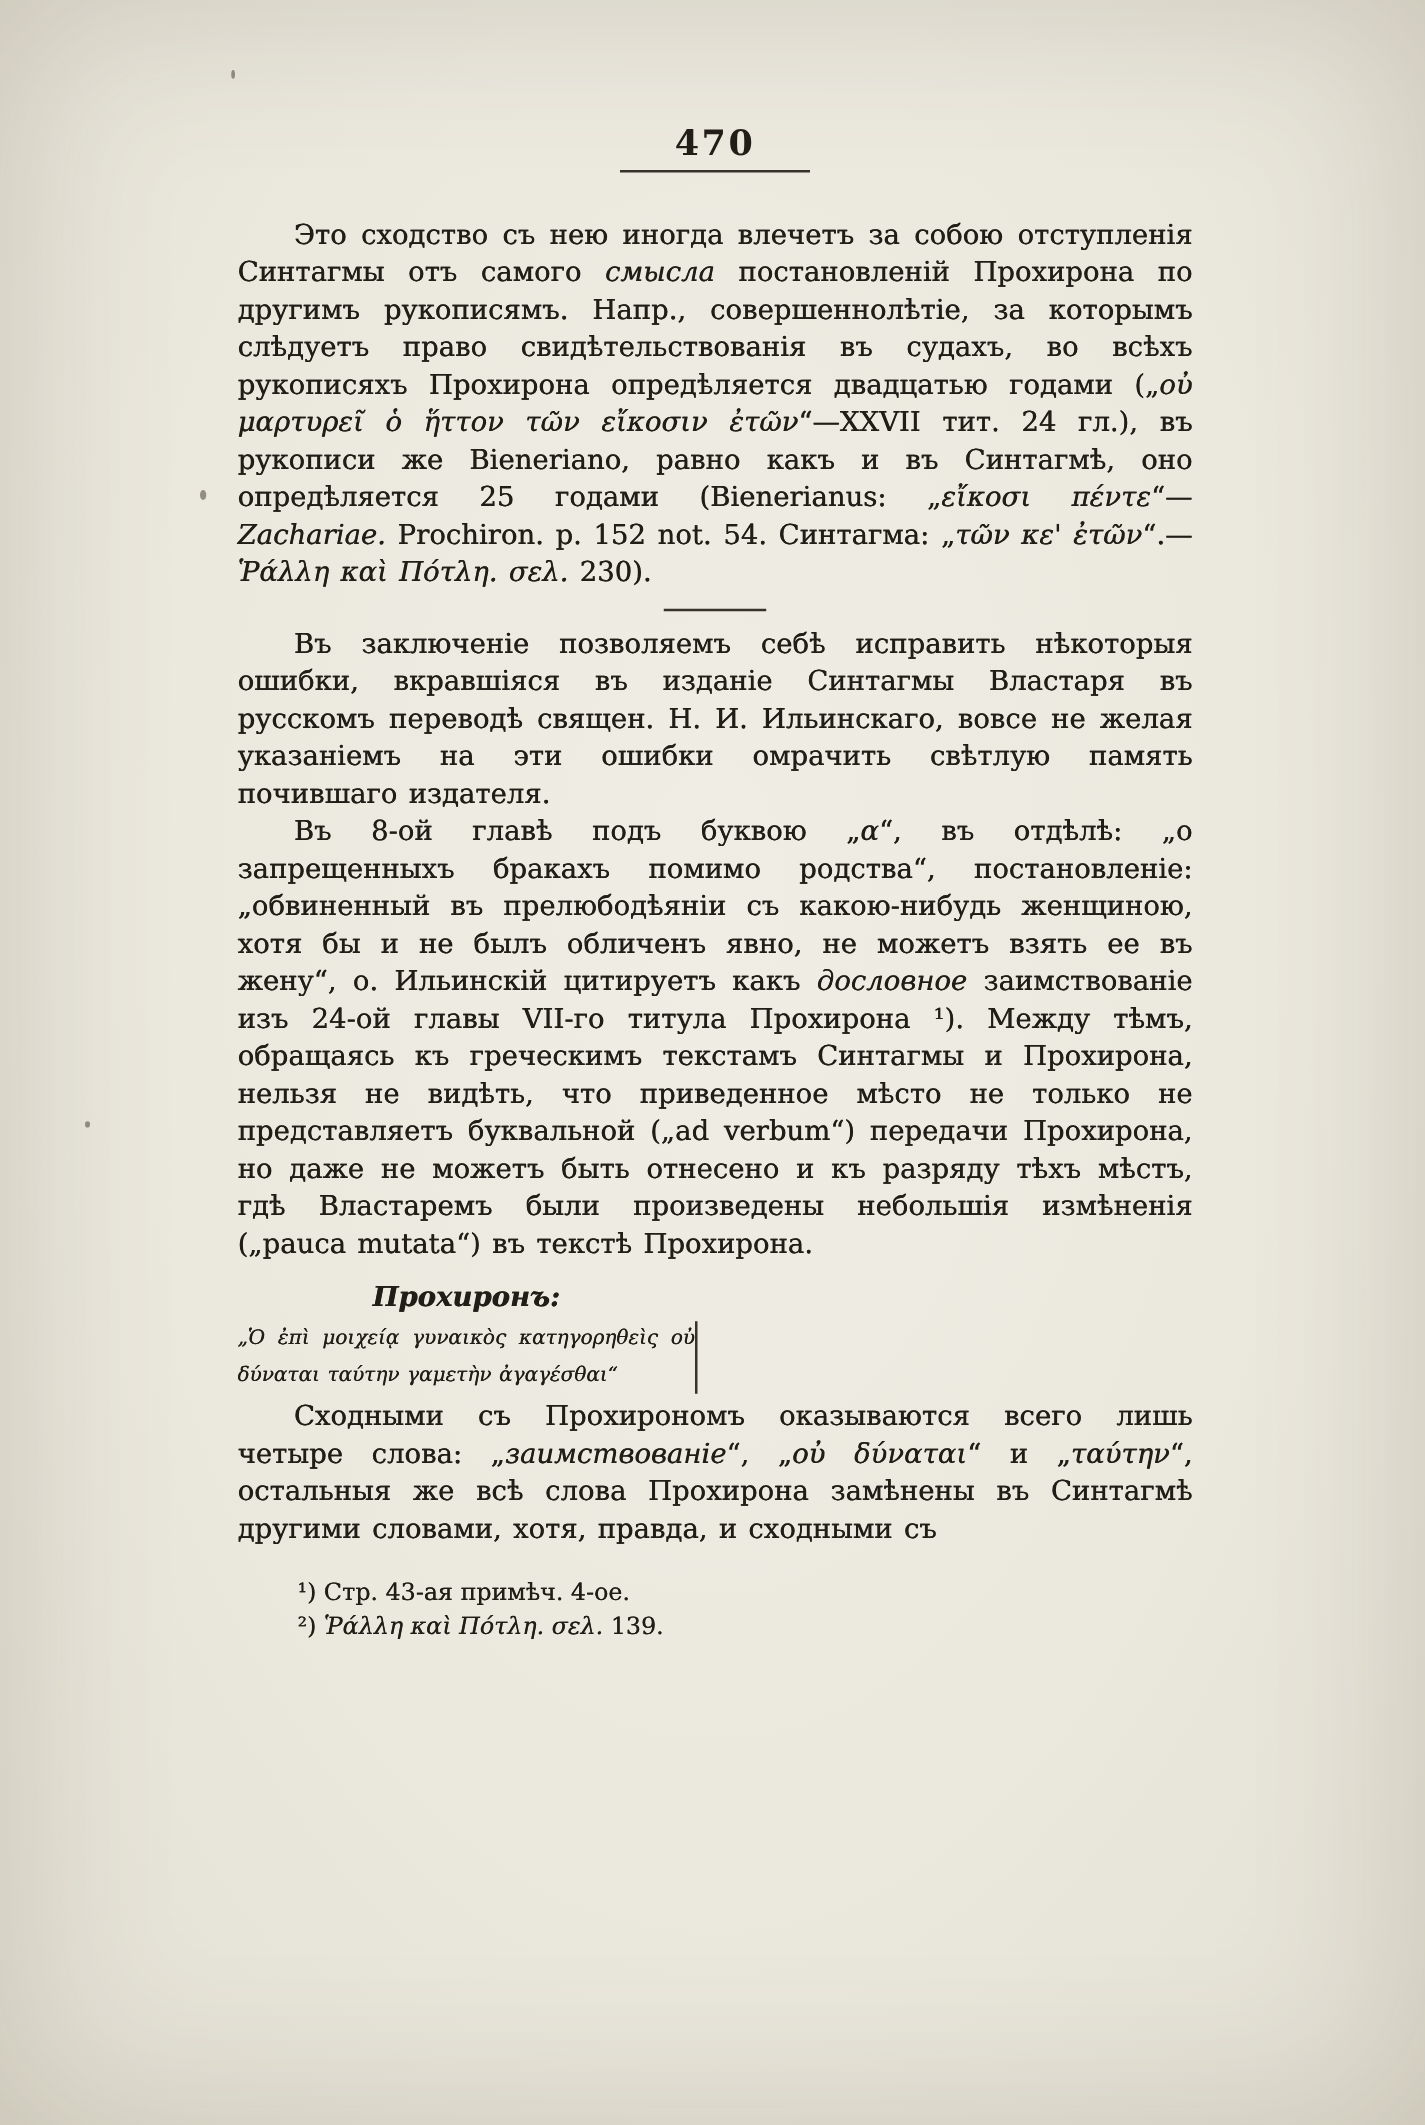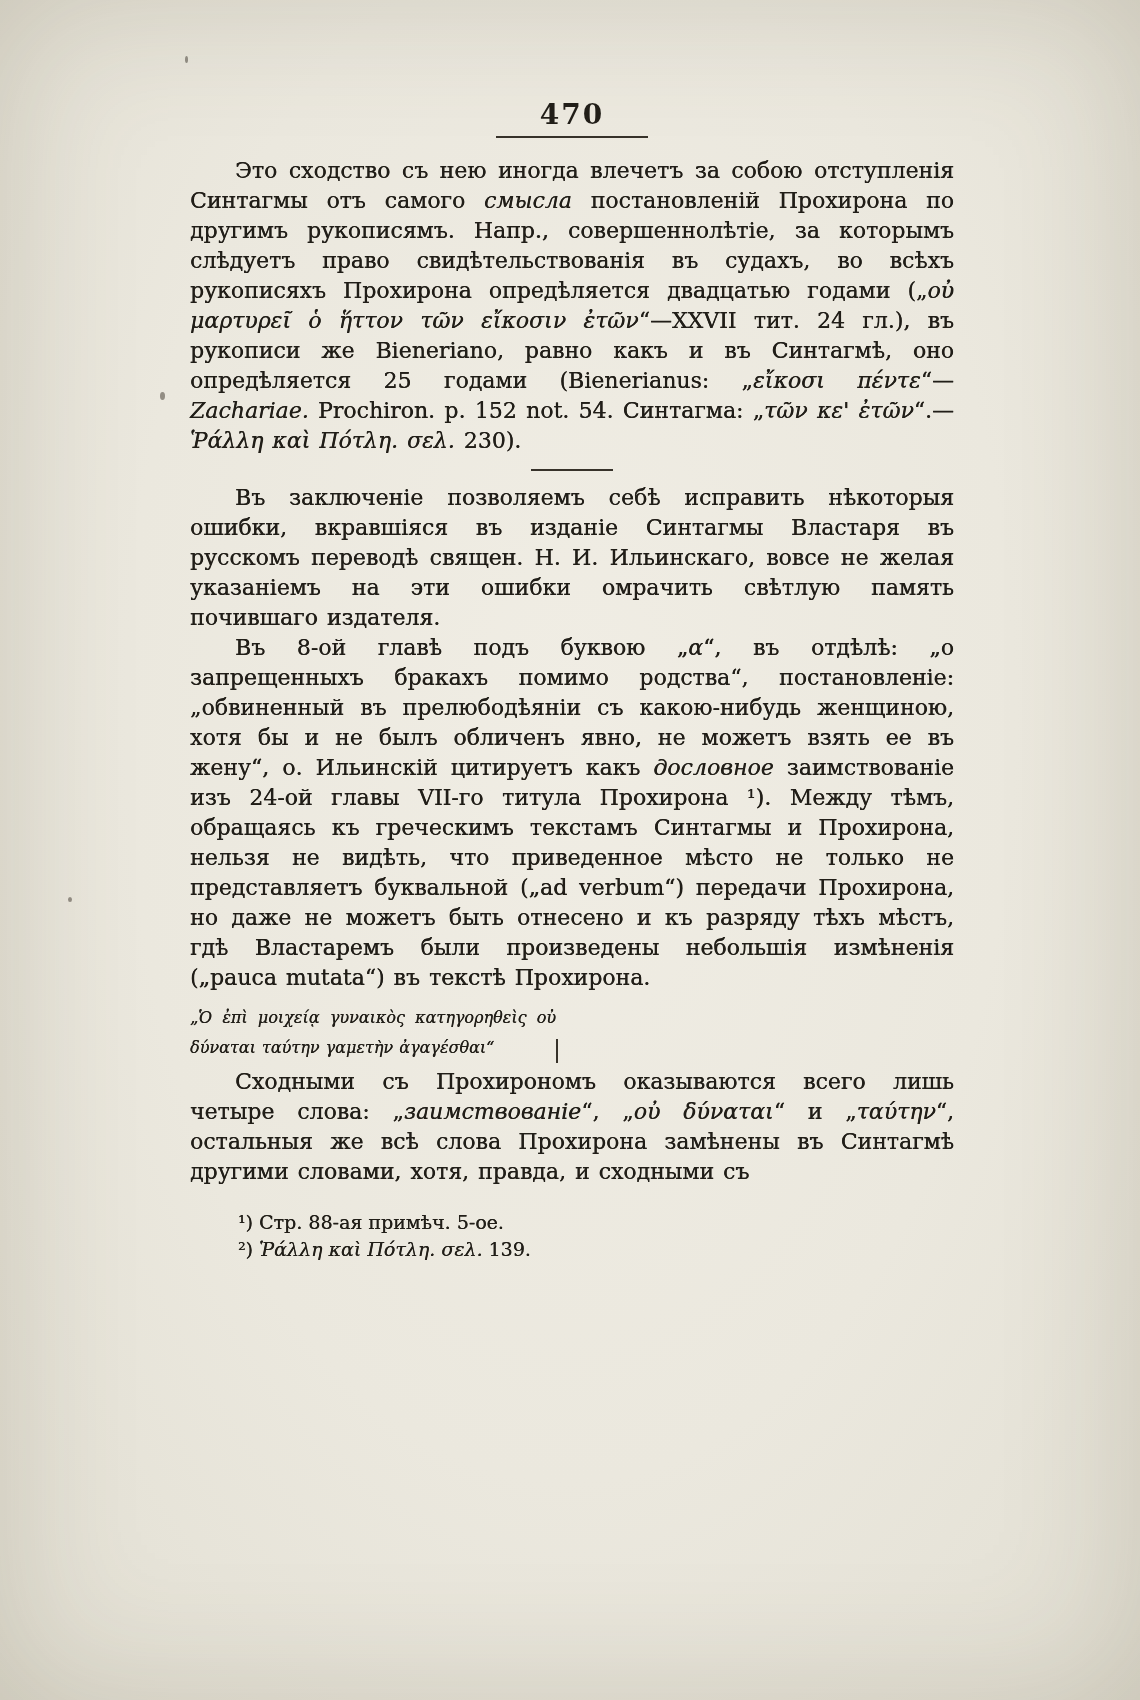--- a/index.html
+++ b/index.html
@@ -15,21 +15,21 @@
     position:absolute; inset:0;
     background:radial-gradient(ellipse at 50% 42%, #f0ede4 0%, #ebe8de 55%, #e2dfd3 100%);
     box-shadow:inset 0 0 140px rgba(96,84,60,0.20);
   }
   .content { position:absolute; left:190px; top:98px; width:764px; }
 
   .pagenum-wrap { text-align:center; }
   .pagenum { font-size:28px; font-weight:bold; letter-spacing:2px; display:inline-block; }
   .pagenum-rule { width:152px; height:2px; background:#37322a; margin:5px auto 0; }
 
-  .body-text { margin-top:18px; }
+  .body-text { margin-top:36px; }
   p.para {
     font-size:22px; line-height:30px;
     text-align:justify; text-indent:45px;
     word-spacing:2px;
     text-shadow:0.3px 0 0 currentColor;
   }
   .divider { width:82px; height:2px; background:#37322a; margin:13px auto 12px; }
 
   .comparison { display:flex; margin:10px 0 4px; }
   .comp-left { width:366px; }
@@ -77,27 +77,28 @@
       <p class="para"><span>Это сходство съ нею иногда влечетъ за собою отступленія Синтагмы отъ самого </span><span class="it">смысла</span><span> постановленій Прохирона по другимъ рукописямъ. Напр., совершеннолѣтіе, за которымъ слѣдуетъ право свидѣтельствованія въ судахъ, во всѣхъ рукописяхъ Прохирона опредѣляется двадцатью годами („</span><span class="it">οὐ μαρτυρεῖ ὁ ἥττον τῶν εἴκοσιν ἐτῶν</span><span>“—XXVII тит. 24 гл.), въ рукописи же Bieneriano, равно какъ и въ Синтагмѣ, оно опредѣляется 25 годами (Bienerianus: „</span><span class="it">εἴκοσι πέντε</span><span>“—</span><span class="it">Zachariae.</span><span> Prochiron. p. 152 not. 54. Синтагма: „</span><span class="it">τῶν κε' ἐτῶν</span><span>“.—</span><span class="it">Ῥάλλη καὶ Πότλη. σελ.</span><span> 230).</span></p>
 
       <div class="divider"></div>
 
       <p class="para"><span>Въ заключеніе позволяемъ себѣ исправить нѣкоторыя ошибки, вкравшіяся въ изданіе Синтагмы Властаря въ русскомъ переводѣ священ. Н. И. Ильинскаго, вовсе не желая указаніемъ на эти ошибки омрачить свѣтлую память почившаго издателя.</span></p>
 
       <p class="para"><span>Въ 8-ой главѣ подъ буквою „</span><span class="it">α</span><span>“, въ отдѣлѣ: „о запрещенныхъ бракахъ помимо родства“, постановленіе: „обвиненный въ прелюбодѣяніи съ какою-нибудь женщиною, хотя бы и не былъ обличенъ явно, не можетъ взять ее въ жену“, о. Ильинскій цитируетъ какъ </span><span class="it">дословное</span><span> заимствованіе изъ 24-ой главы VII-го титула Прохирона ¹). Между тѣмъ, обращаясь къ греческимъ текстамъ Синтагмы и Прохирона, нельзя не видѣть, что приведенное мѣсто не только не представляетъ буквальной („ad verbum“) передачи Прохирона, но даже не можетъ быть отнесено и къ разряду тѣхъ мѣстъ, гдѣ Властаремъ были произведены небольшія измѣненія („pauca mutata“) въ текстѣ Прохирона.</span></p>
 
       <div class="comparison">
         <div class="comp-left">
+          <div class="comp-header it">Прохиронъ:</div>
           <p class="comp-text"><span class="it">„Ὁ ἐπὶ μοιχείᾳ γυναικὸς κατηγορηθεὶς οὐ δύναται ταύτην γαμετὴν ἀγαγέσθαι“</span></p>
         </div>
         <div class="comp-rule"></div>
       </div>
 
       <p class="para"><span>Сходными съ Прохирономъ оказываются всего лишь четыре слова: „</span><span class="it">заимствованіе</span><span>“, „</span><span class="it">οὐ δύναται</span><span>“ и „</span><span class="it">ταύτην</span><span>“, остальныя же всѣ слова Прохирона замѣнены въ Синтагмѣ другими словами, хотя, правда, и сходными съ</span></p>
 
       <div class="footnotes">
-        <p class="footnote"><span>¹) Стр. 88-ая примѣч. 5-ое.</span></p>
+        <p class="footnote"><span>¹) Стр. 43-ая примѣч. 4-ое.</span></p>
         <p class="footnote"><span>²) </span><span class="it">Ῥάλλη καὶ Πότλη. σελ.</span><span> 139.</span></p>
       </div>
 
     </div>
   </div>
 </div>
 
 </body></html>

